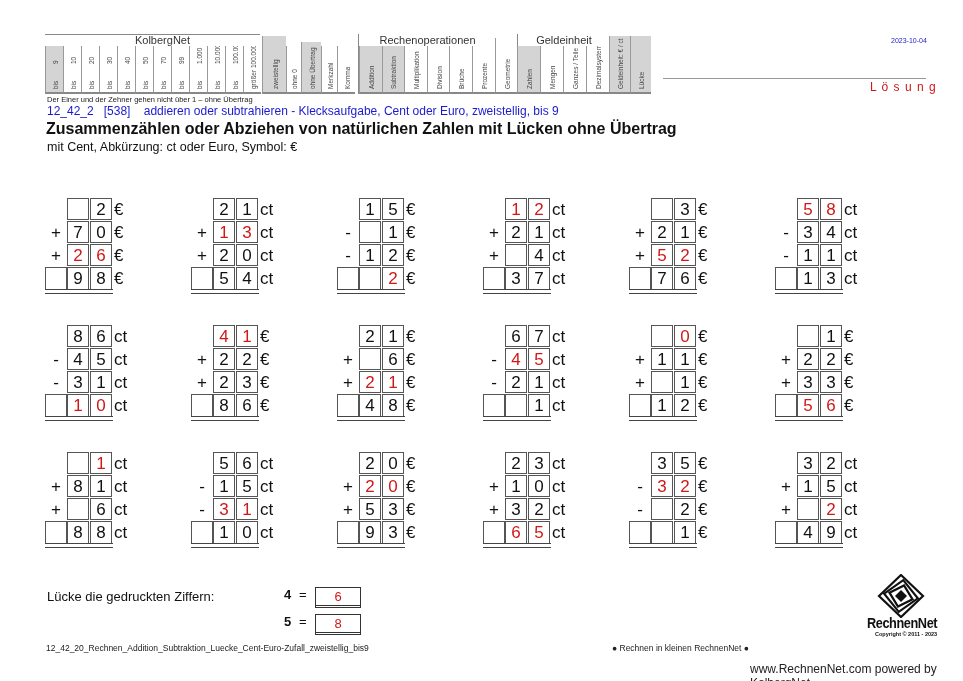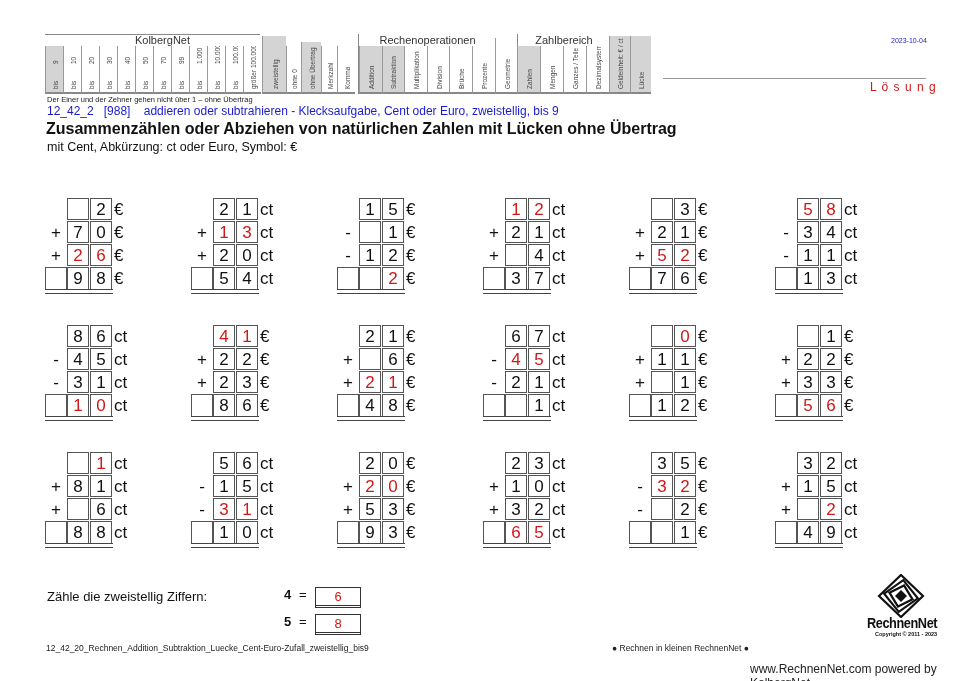--- a/index.html
+++ b/index.html
@@ -111,21 +111,21 @@
     <div class="hcell" style="left:404.4000000000001px;width:22.6px;height:48px;">
       <span class="vt">Brüche</span>
     </div>
     <div class="hcell" style="left:427.0000000000001px;width:22.6px;height:48px;">
       <span class="vt">Prozente</span>
     </div>
     <div class="hcell" style="left:450px;width:22px;height:56px;">
       <span class="vt">Geometrie</span>
     </div>
     <div class="grp" style="left:472px;width:92px;">
-      <div class="grp-title">Zahlbereich</div>
+      <div class="grp-title">Geldeinheit</div>
     </div>
     <div class="hcell shade" style="left:472px;width:23px;height:48px;">
       <span class="vt">Zahlen</span>
     </div>
     <div class="hcell" style="left:495px;width:23px;height:48px;">
       <span class="vt">Mengen</span>
     </div>
     <div class="hcell" style="left:518px;width:23px;height:48px;">
       <span class="vt">Ganzes / Teile</span>
     </div>
@@ -139,21 +139,21 @@
       <span class="vt">Lücke</span>
     </div>
     <div class="sep" style="left:0;top:0;width:215px;border-left:none;border-top:1px solid #888;"></div>
   </div>
 
 <div class="abs" style="left:47px;top:95px;font-size:7.5px;color:#222;">Der Einer und der Zehner gehen nicht über 1 – ohne Übertrag</div>
 <div class="abs" style="left:891px;top:37px;font-size:7px;color:#2323c8;">2023-10-04</div>
 <div class="abs" style="left:663px;top:78px;width:263px;border-top:1px solid #999;"></div>
 <div class="abs" style="left:870px;top:80px;font-size:12px;color:#d01818;letter-spacing:1px;">L ö s u n g</div>
 
-<div class="abs" style="left:47px;top:104px;font-size:12px;color:#1a1ad0;white-space:pre;">12_42_2   [988]    addieren oder subtrahieren - Klecksaufgabe, Cent oder Euro, zweistellig, bis 9</div>
+<div class="abs" style="left:47px;top:104px;font-size:12px;color:#1a1ad0;white-space:pre;">12_42_2   [538]    addieren oder subtrahieren - Klecksaufgabe, Cent oder Euro, zweistellig, bis 9</div>
 <div class="abs" style="left:46px;top:120px;font-size:16px;font-weight:bold;color:#111;text-align:right;">Zusammenzählen oder Abziehen von natürlichen Zahlen mit Lücken ohne Übertrag</div>
 <div class="abs" style="left:47px;top:140px;font-size:12.5px;color:#111;">mit Cent, Abkürzung: ct oder Euro, Symbol: €</div>
 
 <div id="problems">
     <div class="prob" style="left:45px;top:198px;">
       <div class="row" style="top:0px;">
         <span class="op"></span>
         <span class="cell" style="left:22px;top:0;"></span>
         <span class="cell" style="left:45px;top:0;">2</span>
         <span class="unit" style="left:69px;top:0;">€</span>
@@ -632,21 +632,21 @@
       <div class="row" style="top:69px;">
         <span class="sumbox"></span>
         <span class="cell" style="left:22px;top:0;border-bottom:none;">4</span>
         <span class="cell" style="left:45px;top:0;border-bottom:none;">9</span>
         <span class="unit" style="left:69px;top:0;">ct</span>
         <span class="dbl" style="top:22px;"></span>
       </div>
     </div>
   </div>
 
-<div class="abs" style="left:47px;top:589px;font-size:13px;">Zähle die zweistellig Ziffern:</div>
+<div class="abs" style="left:47px;top:589px;font-size:13px;">Lücke die gedruckten Ziffern:</div>
 <div class="abs" style="left:284px;top:587px;">
   <span style="position:absolute;left:0;font-size:13px;font-weight:bold;">4</span>
   <span style="position:absolute;left:15px;font-size:13px;">=</span>
   <div class="ansbox" style="left:31px;top:0;">6</div>
 </div>
 <div class="abs" style="left:284px;top:614px;">
   <span style="position:absolute;left:0;font-size:13px;font-weight:bold;">5</span>
   <span style="position:absolute;left:15px;font-size:13px;">=</span>
   <div class="ansbox" style="left:31px;top:0;">8</div>
 </div>

